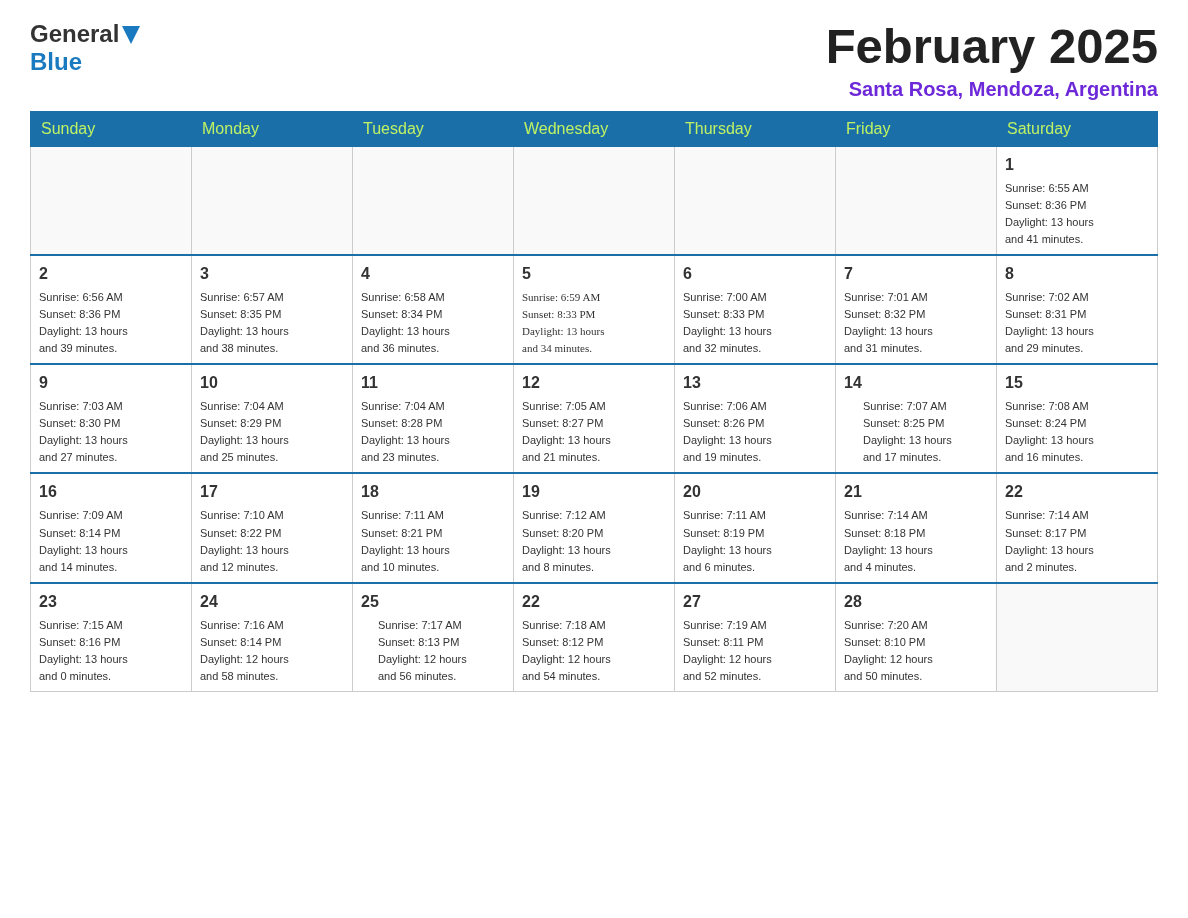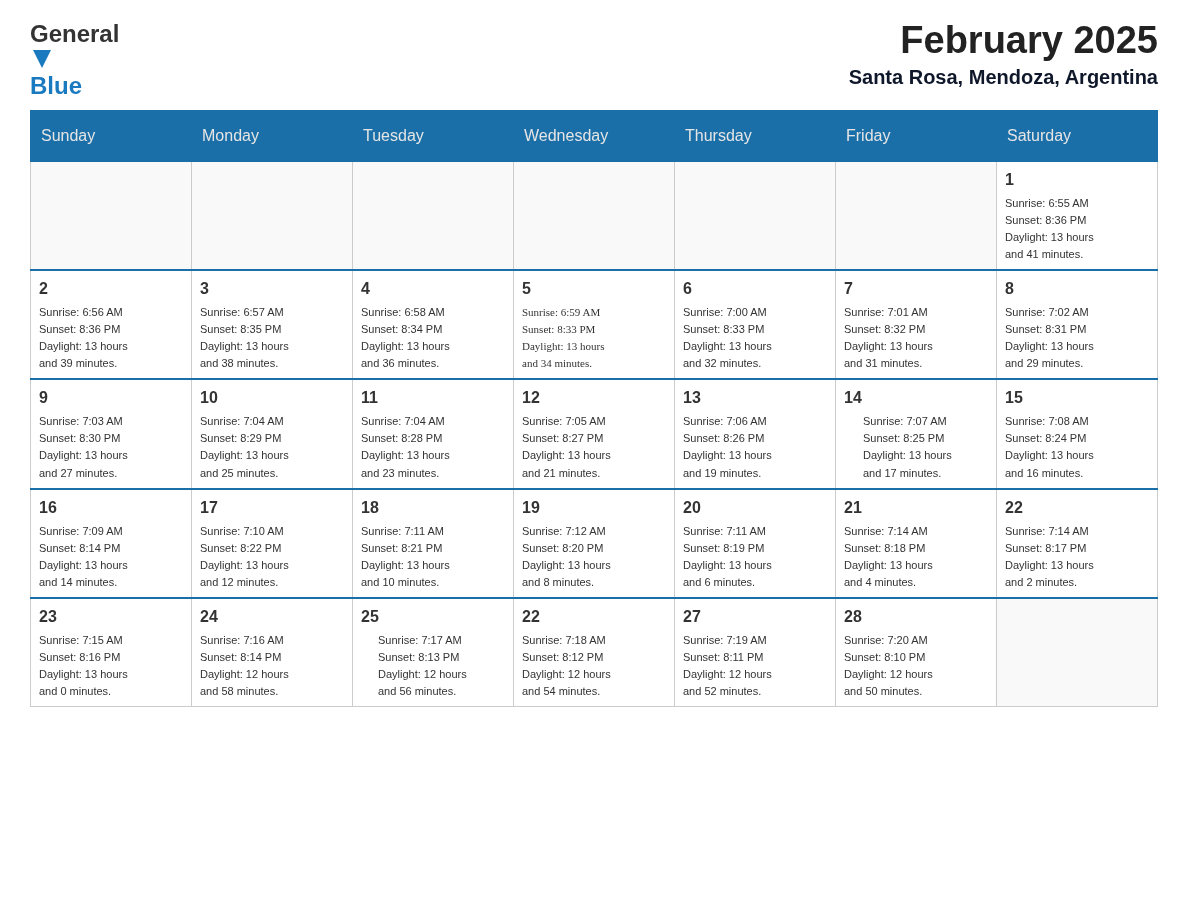--- a/index.html
+++ b/index.html
@@ -18,42 +18,42 @@
     }
     .logo {
       display: flex;
       flex-direction: column;
       align-items: flex-start;
     }
     .title-area {
       text-align: right;
     }
     .month-title {
-      font-size: 38px;
+      font-size: 49px;
       font-weight: bold;
       color: #222;
       line-height: 1.1;
     }
     .location {
       font-size: 20px;
-      color: #0f172a;
+      color: #6d28d9;
       font-weight: bold;
       margin-top: 4px;
     }
     .calendar {
       width: 100%;
       border-collapse: collapse;
       margin-top: 10px;
     }
     .calendar th {
       background-color: #1a6fa8;
-      color: #e5e5e5;
+      color: #bef264;
       font-size: 16px;
       font-weight: normal;
-      padding: 16px 10px;
+      padding: 8px 10px;
       text-align: left;
       border: 1px solid #1a6fa8;
     }
     .calendar td {
       vertical-align: top;
       border: 1px solid #ccc;
       padding: 6px 8px;
       width: 14.28%;
       min-height: 90px;
       font-size: 13px;
@@ -72,22 +72,21 @@
     .day-info {
       font-size: 11px;
       color: #333;
       line-height: 1.55;
     }
     .row-divider td {
       border-top: 2px solid #1a6fa8;
     }
     .logo-wrapper {
       display: flex;
-      align-items: flex-start;
-      flex-direction: column;
+      align-items: flex-end;
     }
     .logo-general {
       font-size: 24px;
       font-weight: bold;
       color: #333;
     }
     .logo-blue-word {
       font-size: 24px;
       font-weight: bold;
       color: #1a7abf;

